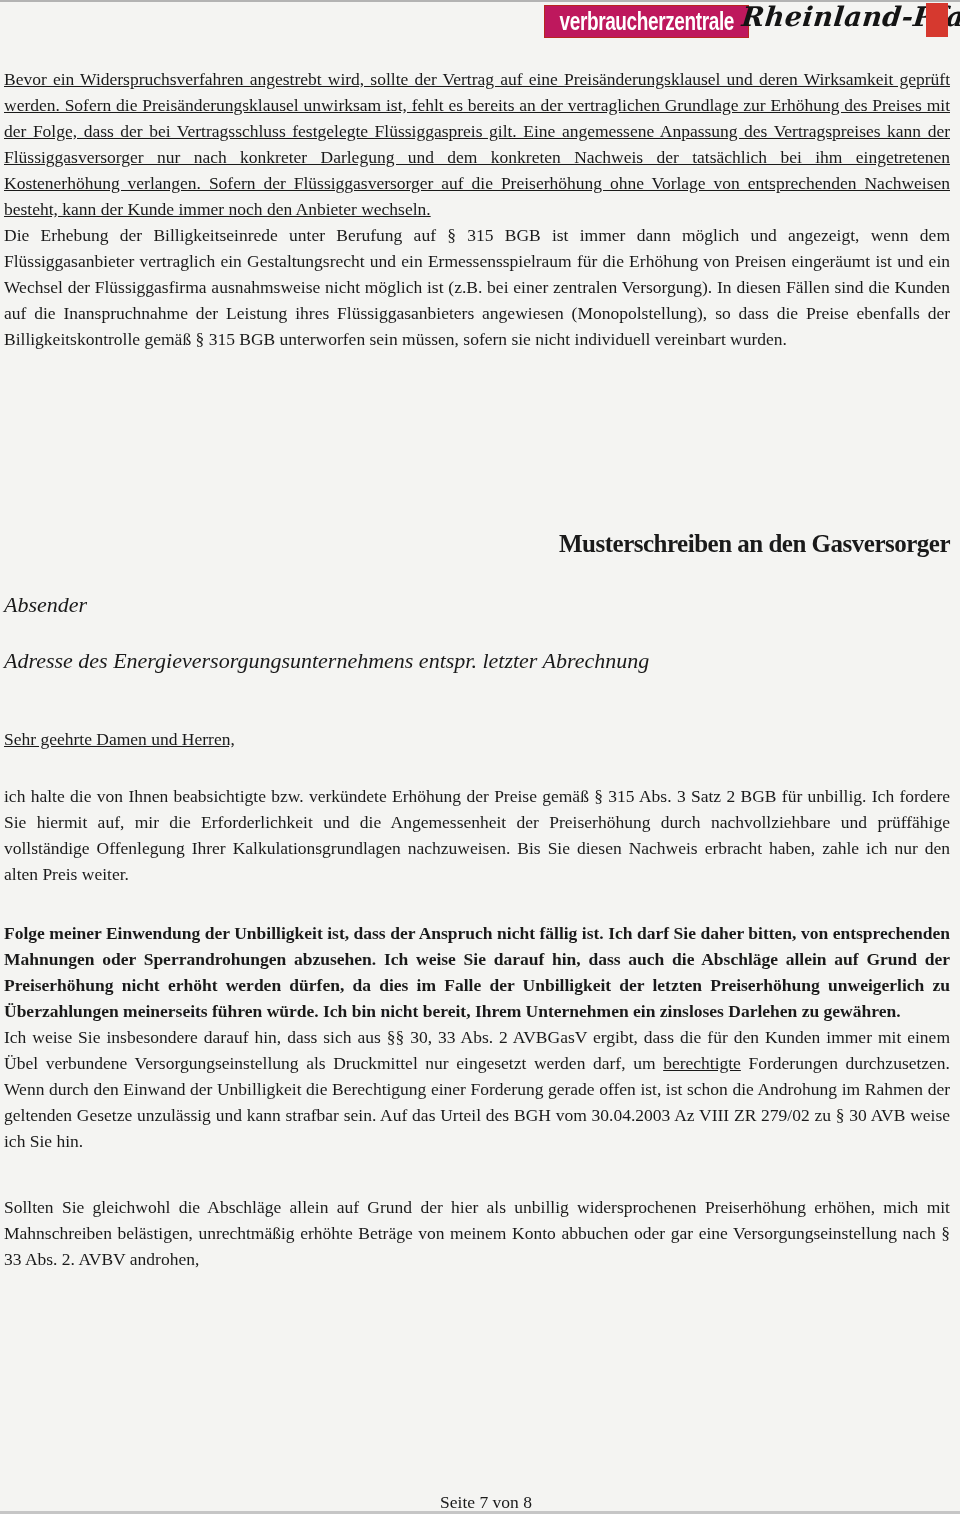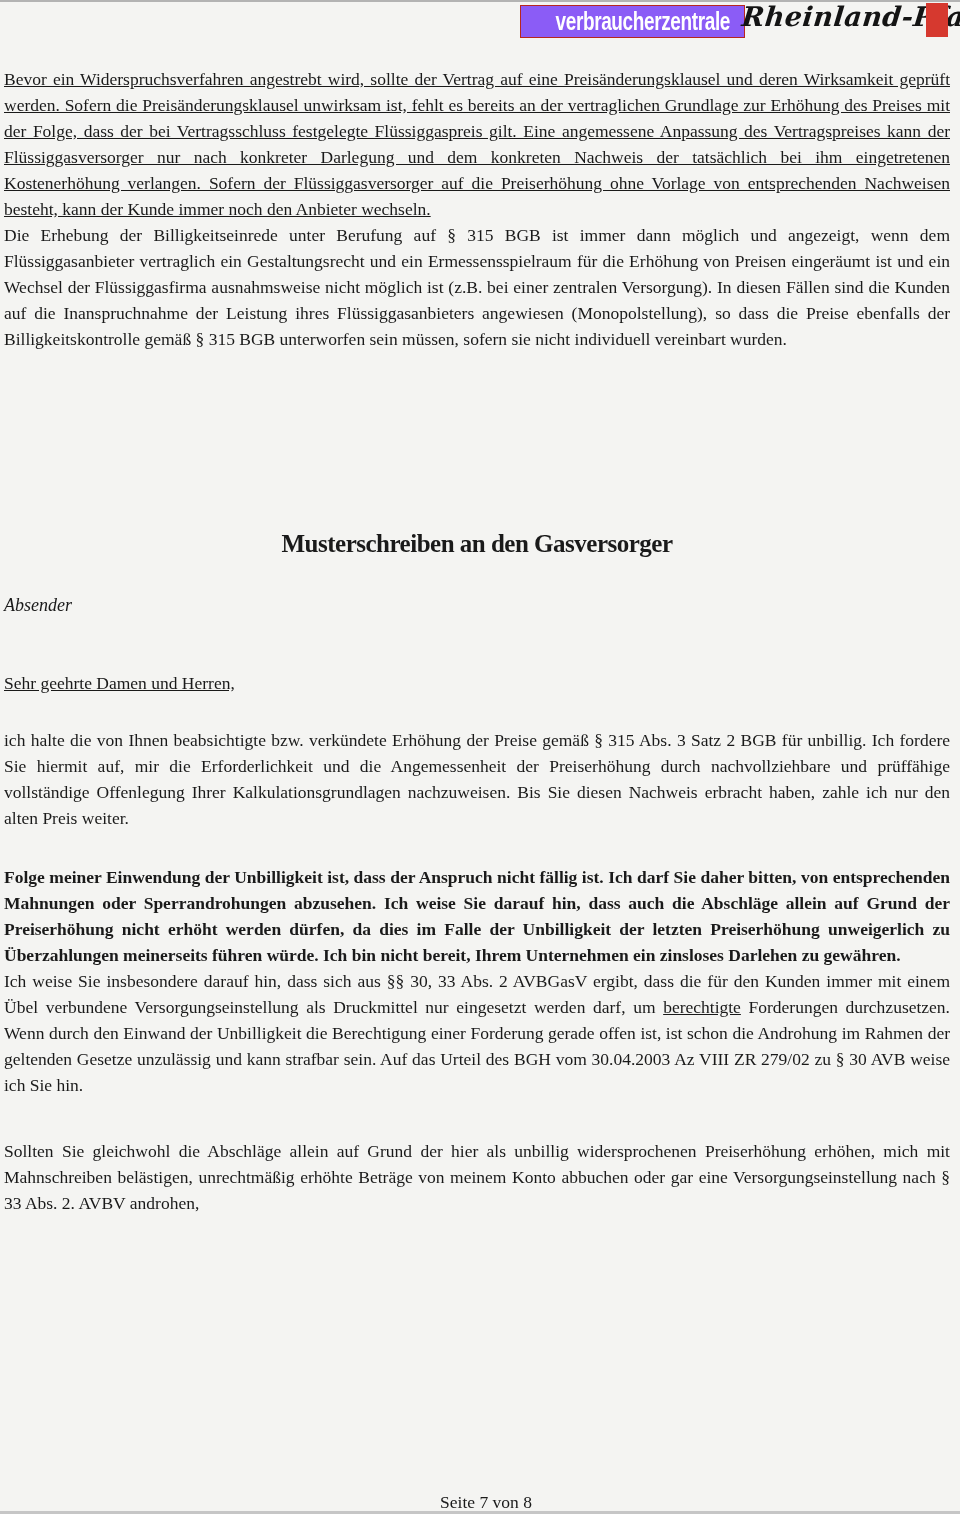--- a/index.html
+++ b/index.html
@@ -19,26 +19,25 @@
     height: 2px; background: #b3b3b3;
   }
   .bottom-edge {
     position: absolute; bottom: 0; left: 0; right: 0;
     height: 3px; background: #c6c6c6;
   }
 
   
   .header { position: absolute; top: 0; left: 0; right: 0; height: 46px; }
   .logo-box {
-    position: absolute; left: 520px; top: 5px;
+    position: absolute; left: 544px; top: 5px;
     width: 205px; height: 33px;
-    background: #8b5cf6;
+    background: #be185d;
     display: flex; align-items: center; justify-content: center;
     box-shadow: 0 0 0 1px #b8261f inset;
-    padding-left: 20px;
   }
   .logo-box span {
     color: #ffffff;
     font-family: "Liberation Sans", sans-serif;
     font-weight: bold;
     font-size: 25px;
     letter-spacing: -0.5px;
     transform: scaleX(0.76);
     white-space: nowrap;
   }
@@ -66,26 +65,26 @@
     text-align: justify;
   }
   .doc p { margin: 0; }
   .p-intro-1 { margin-top: 20px !important; text-decoration: underline; }
   .heading {
     margin-top: 178px !important;
     font-size: 25px;
     font-weight: bold;
     line-height: 28px;
     letter-spacing: -0.5px;
-    text-align: center;
+    text-align: right;
   }
   .italic-line {
     font-style: italic;
     text-align: left;
-    font-size: 18px;
+    font-size: 22px;
   }
   .absender-line { margin-top: 34px !important; }
   .adresse-line { margin-top: 30px !important; }
   .betreff-line { margin-top: 32px !important; }
   .salutation { margin-top: 52px !important; text-align: left; text-decoration: underline; }
   .p-ich-halte { margin-top: 31px !important; }
   .p-folge { margin-top: 33px !important; font-weight: bold; }
   .p-sollten { margin-top: 40px !important; }
   .seg-italic { font-style: italic; }
   .seg-underline { text-decoration: underline; }
@@ -113,20 +112,21 @@
 
 <main class="doc">
 
   <p class="p-intro-1">Bevor ein Widerspruchsverfahren angestrebt wird, sollte der Vertrag auf eine Preisänderungsklausel und deren Wirksamkeit geprüft werden. Sofern die Preisänderungsklausel unwirksam ist, fehlt es bereits an der vertraglichen Grundlage zur Erhöhung des Preises mit der Folge, dass der bei Vertragsschluss festgelegte Flüssiggaspreis gilt. Eine angemessene Anpassung des Vertragspreises kann der Flüssiggasversorger nur nach konkreter Darlegung und dem konkreten Nachweis der tatsächlich bei ihm eingetretenen Kostenerhöhung verlangen. Sofern der Flüssiggasversorger auf die Preiserhöhung ohne Vorlage von entsprechenden Nachweisen besteht, kann der Kunde immer noch den Anbieter wechseln.</p>
   <p>Die Erhebung der Billigkeitseinrede unter Berufung auf § 315 BGB ist immer dann möglich und angezeigt, wenn dem Flüssiggasanbieter vertraglich ein Gestaltungsrecht und ein Ermessensspielraum für die Erhöhung von Preisen eingeräumt ist und ein Wechsel der Flüssiggasfirma ausnahmsweise nicht möglich ist (z.B. bei einer zentralen Versorgung). In diesen Fällen sind die Kunden auf die Inanspruchnahme der Leistung ihres Flüssiggasanbieters angewiesen (Monopolstellung), so dass die Preise ebenfalls der Billigkeitskontrolle gemäß § 315 BGB unterworfen sein müssen, sofern sie nicht individuell vereinbart wurden.</p>
 
   <p class="heading">Musterschreiben an den Gasversorger</p>
 
   <p class="italic-line absender-line">Absender</p>
 
+  <p class="italic-line adresse-line">Adresse des Energieversorgungsunternehmens entspr. letzter Abrechnung</p>
 
 
   <p class="salutation">Sehr geehrte Damen und Herren,</p>
 
   <p class="p-ich-halte">ich halte die von Ihnen beabsichtigte bzw. verkündete Erhöhung der Preise gemäß § 315 Abs. 3 Satz 2 BGB für unbillig. Ich fordere Sie hiermit auf, mir die Erforderlichkeit und die Angemessenheit der Preiserhöhung durch nachvollziehbare und prüffähige vollständige Offenlegung Ihrer Kalkulationsgrundlagen nachzuweisen. Bis Sie diesen Nachweis erbracht haben, zahle ich nur den alten Preis weiter.</p>
 
   <p class="p-folge">Folge meiner Einwendung der Unbilligkeit ist, dass der Anspruch nicht fällig ist. Ich darf Sie daher bitten, von entsprechenden Mahnungen oder Sperrandrohungen abzusehen. Ich weise Sie darauf hin, dass auch die Abschläge allein auf Grund der Preiserhöhung nicht erhöht werden dürfen, da dies im Falle der Unbilligkeit der letzten Preiserhöhung unweigerlich zu Überzahlungen meinerseits führen würde. Ich bin nicht bereit, Ihrem Unternehmen ein zinsloses Darlehen zu gewähren.</p>
 
   <p><span>Ich weise Sie insbesondere darauf hin, dass sich aus §§ 30, 33 Abs. 2 AVBGasV ergibt, dass die für den Kunden immer mit einem Übel verbundene Versorgungseinstellung als Druckmittel nur eingesetzt werden darf, um </span><span class="seg-underline">berechtigte</span><span> Forderungen durchzusetzen. Wenn durch den Einwand der Unbilligkeit die Berechtigung einer Forderung gerade offen ist, ist schon die Androhung im Rahmen der geltenden Gesetze unzulässig und kann strafbar sein. Auf das Urteil des BGH vom 30.04.2003 Az VIII ZR 279/02 zu § 30 AVB weise ich Sie hin.</span></p>
 

